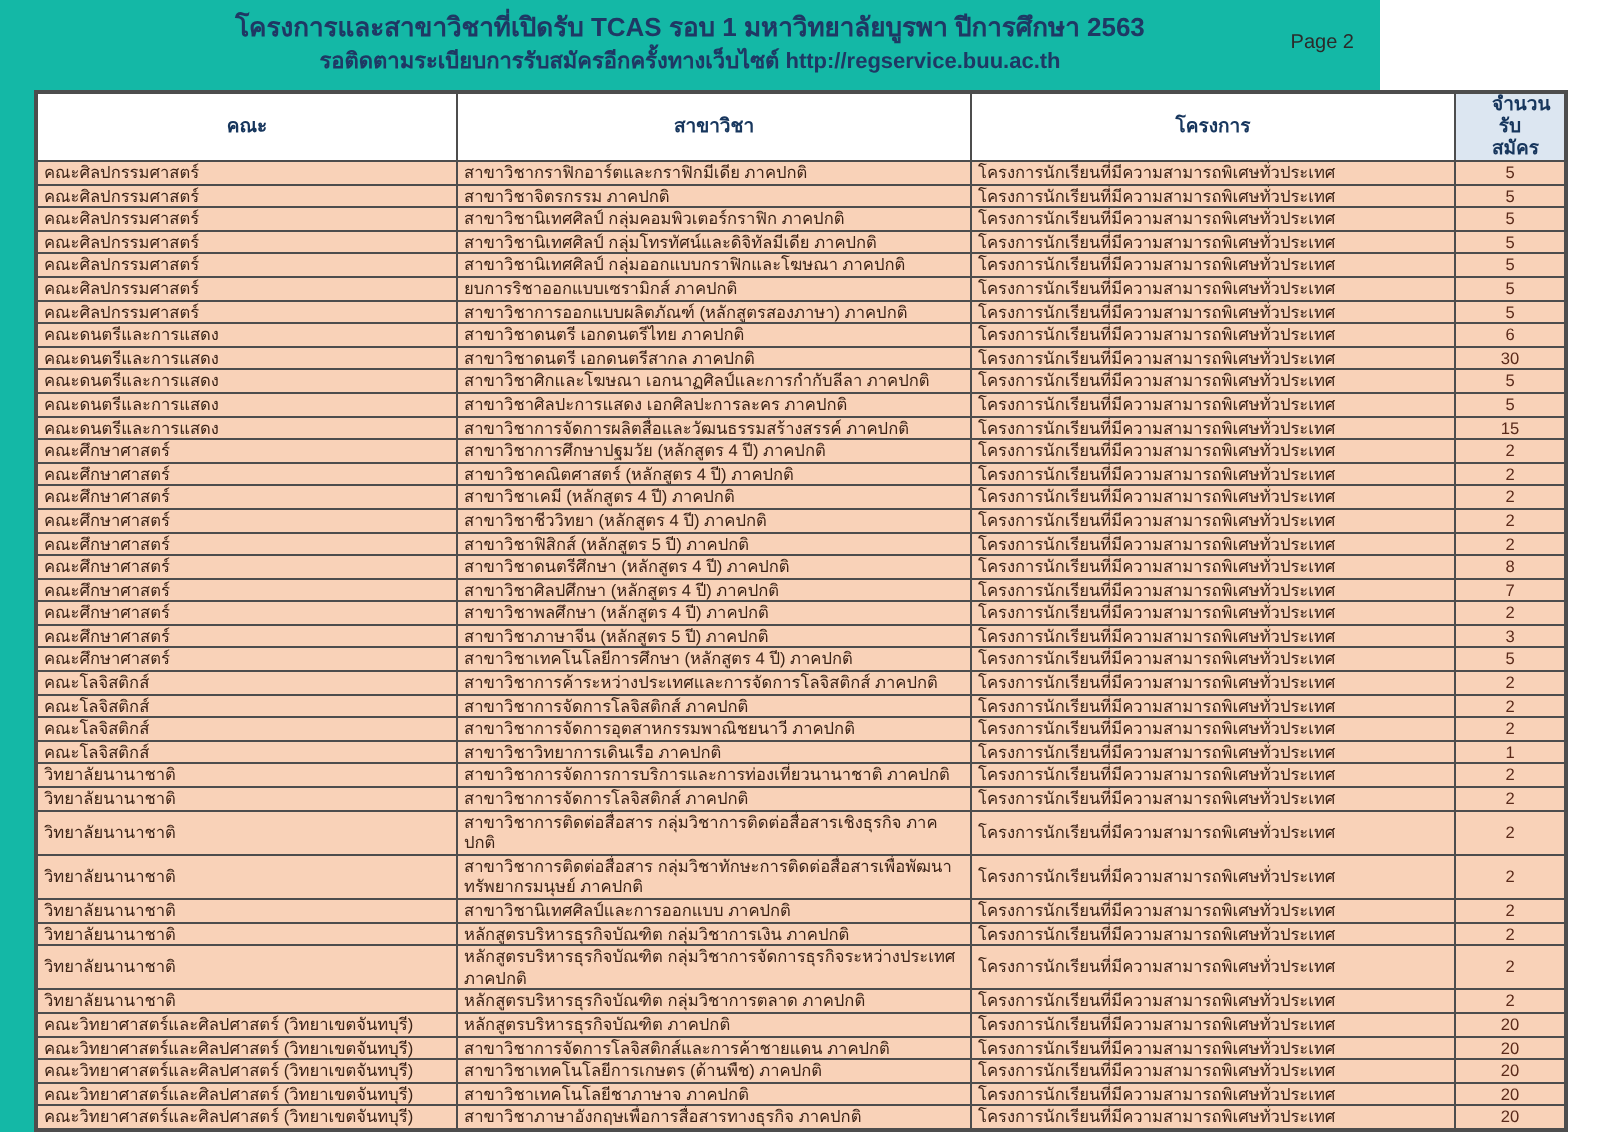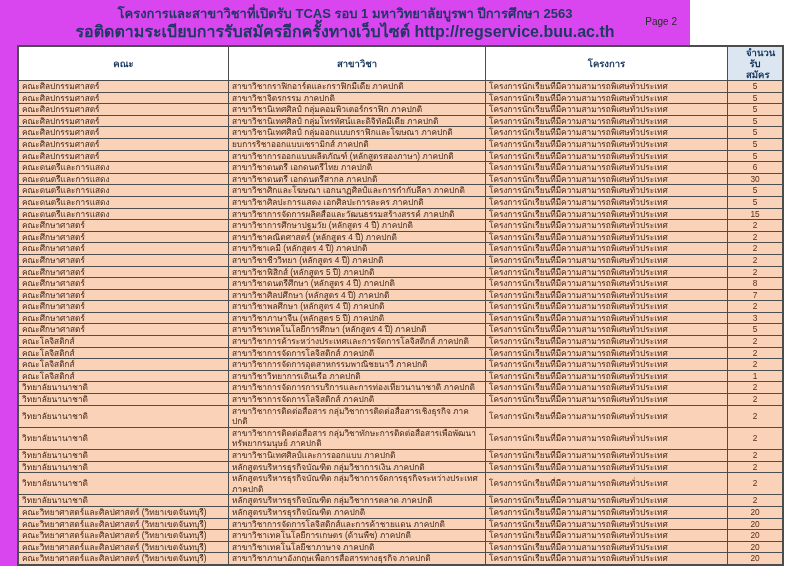--- a/index.html
+++ b/index.html
@@ -5,31 +5,31 @@
   html, body {
     margin: 0; padding: 0;
     width: 800px; height: 566px;
     background: #ffffff;
     overflow: hidden;
     font-family: "Liberation Sans", "DejaVu Sans", sans-serif;
   }
   .page {
     position: relative;
     width: 690px; height: 566px;
-    background: #d946ef;
+    background: #14b8a6;
   }
   .title-wrap {
     position: absolute;
     top: 5px; left: 0; width: 100%;
     text-align: center;
     color: var(--title_color);
     font-weight: bold;
   }
   .title-line1 { font-size: 13px; line-height: 18px; }
-  .title-line2 { font-size: 16px; line-height: 17px; }
+  .title-line2 { font-size: 11px; line-height: 17px; }
   .page-label {
     position: absolute;
     top: 16px; right: 13px;
     font-size: 10px;
     color: #2b2b2b;
   }
   table.programs {
     position: absolute;
     left: 18px; top: 46px;
     width: 764px;

